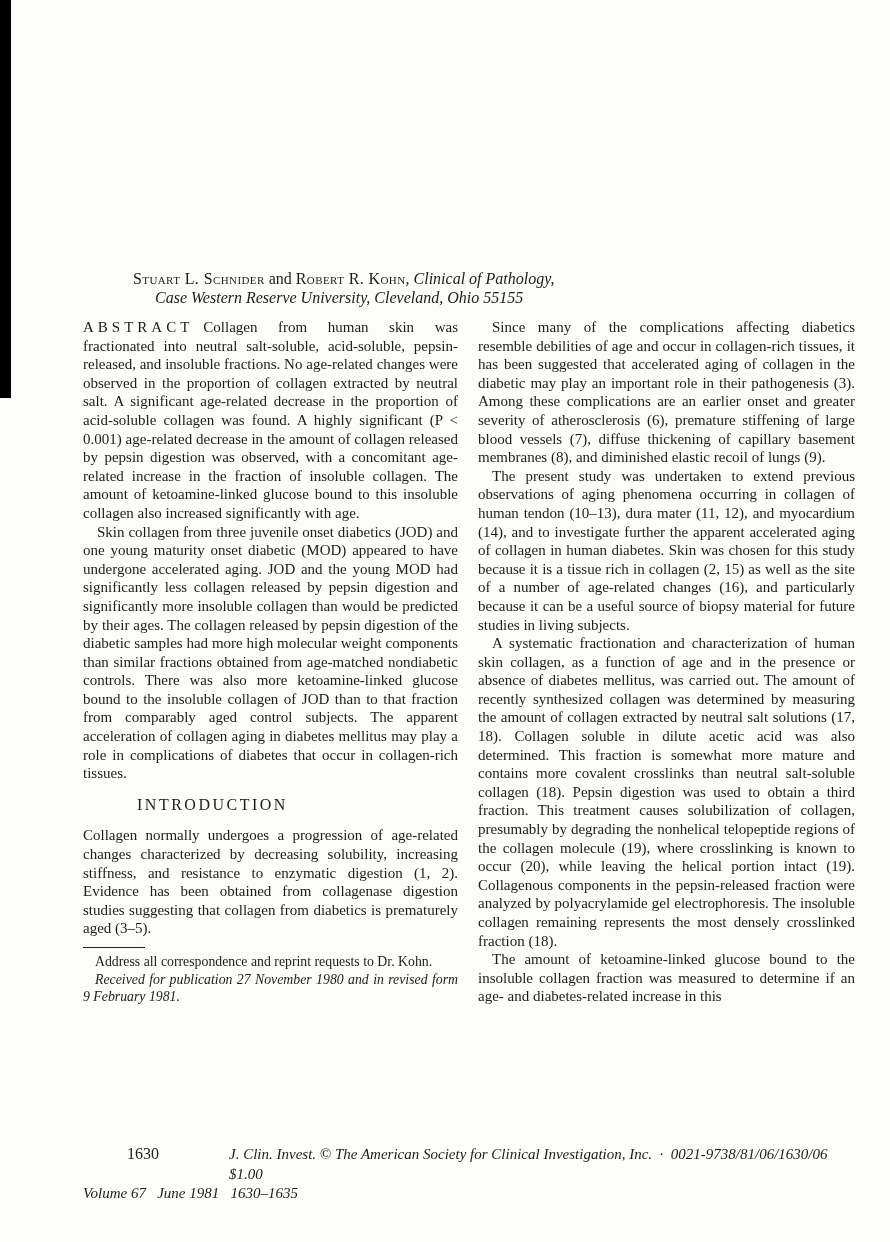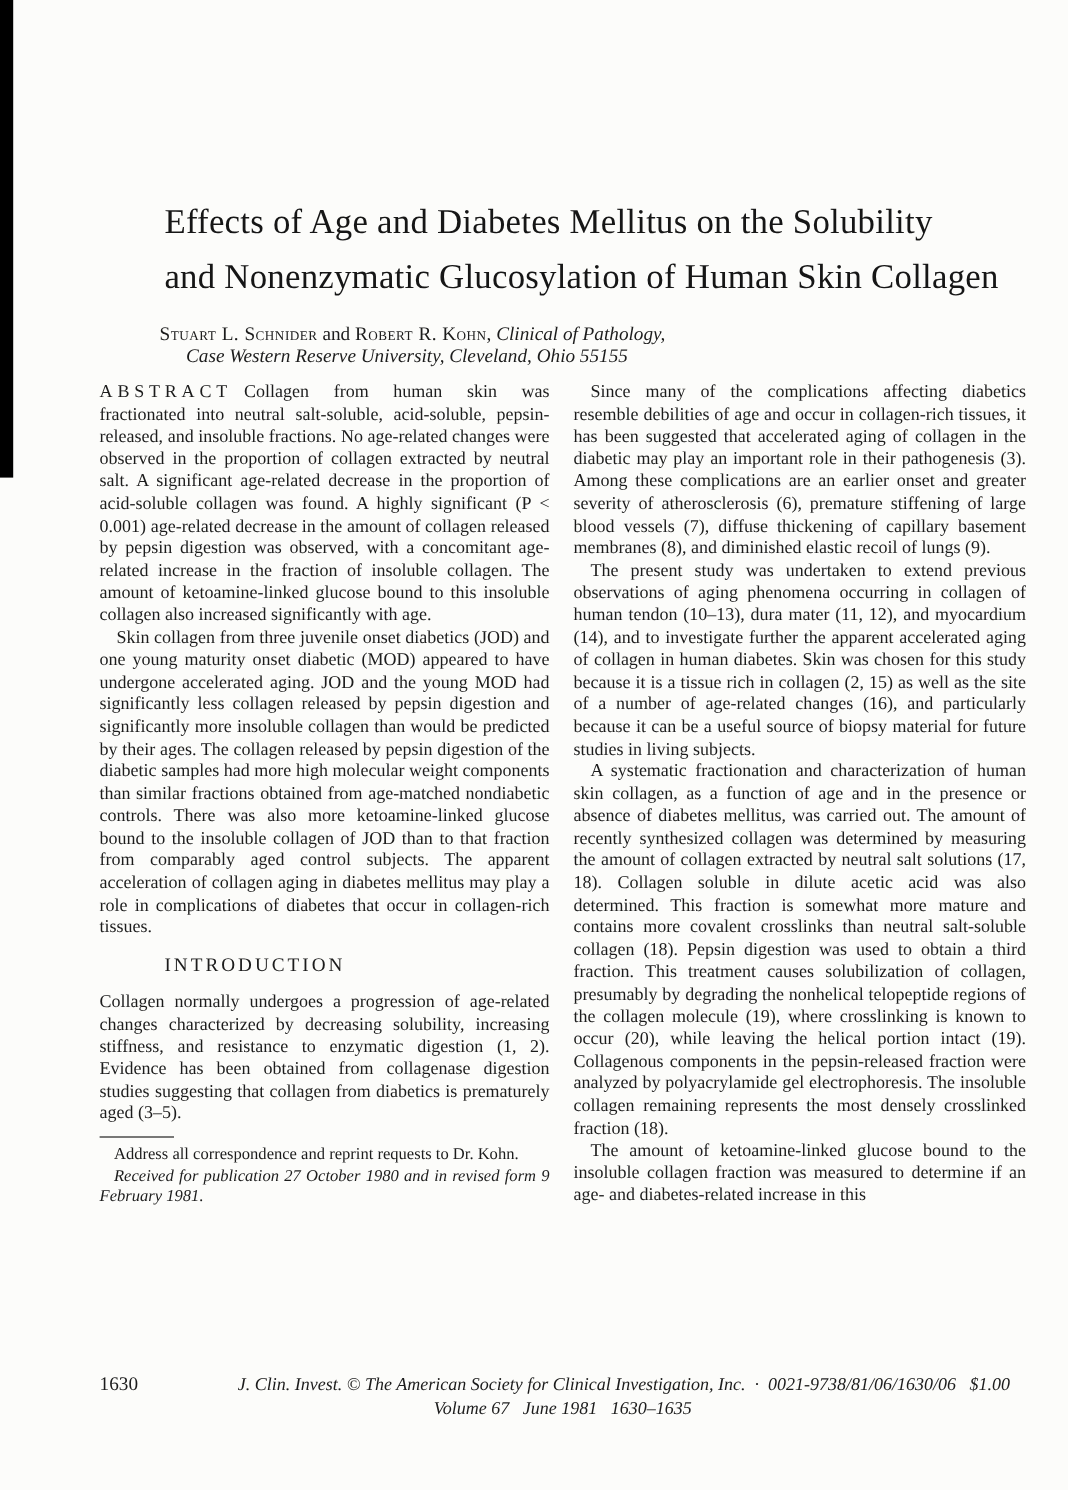--- a/index.html
+++ b/index.html
@@ -86,67 +86,64 @@
   .footer {
     position: absolute;
     left: 83px; top: 1144px;
     width: 772px;
     font-size: 15px;
     line-height: 19.5px;
   }
   .footer-row1 {
     display: flex;
     align-items: baseline;
+    margin-left: 44px;
   }
   .footer-pagenum {
     font-size: 16px;
     margin-right: 70px;
     font-style: normal;
     flex: 0 0 auto;
   }
   .footer-journal {
     font-style: italic;
     white-space: pre-wrap;
     flex: 1 1 auto;
-    text-align: center;
+    text-align: left;
   }
   .footer-row2 {
     font-style: italic;
-    text-align: center;
+    text-align: left;
     white-space: pre-wrap;
   }
 </style>
 </head>
 <body>
 
 <div class="page">
 
   <div class="scan-bar"></div>
 
-  <div class="title-block">
-    <div class="title-line">Effects of Age and Diabetes Mellitus on the Solubility</div>
-    <div class="title-line">and Nonenzymatic Glucosylation of Human Skin Collagen</div>
-  </div>
 
   <div class="authors-block">
     <div class="authors-line1"><span class="sc">Stuart L. Schnider</span><span> and </span><span class="sc">Robert R. Kohn</span><span>, </span><span class="it">Clinical of Pathology,</span></div>
     <div class="authors-line2 it">Case Western Reserve University, Cleveland, Ohio 55155</div>
   </div>
 
   <div class="col col-left">
     <p><span class="abstract-label">ABSTRACT</span><span>Collagen from human skin was fractionated into neutral salt-soluble, acid-soluble, pepsin-released, and insoluble fractions. No age-related changes were observed in the proportion of collagen extracted by neutral salt. A significant age-related decrease in the proportion of acid-soluble collagen was found. A highly significant (P &lt; 0.001) age-related decrease in the amount of collagen released by pepsin digestion was observed, with a concomitant age-related increase in the fraction of insoluble collagen. The amount of ketoamine-linked glucose bound to this insoluble collagen also increased significantly with age.</span></p>
     <p class="indent">Skin collagen from three juvenile onset diabetics (JOD) and one young maturity onset diabetic (MOD) appeared to have undergone accelerated aging. JOD and the young MOD had significantly less collagen released by pepsin digestion and significantly more insoluble collagen than would be predicted by their ages. The collagen released by pepsin digestion of the diabetic samples had more high molecular weight components than similar fractions obtained from age-matched nondiabetic controls. There was also more ketoamine-linked glucose bound to the insoluble collagen of JOD than to that fraction from comparably aged control subjects. The apparent acceleration of collagen aging in diabetes mellitus may play a role in complications of diabetes that occur in collagen-rich tissues.</p>
 
     <div class="intro-heading">INTRODUCTION</div>
     <p>Collagen normally undergoes a progression of age-related changes characterized by decreasing solubility, increasing stiffness, and resistance to enzymatic digestion (1, 2). Evidence has been obtained from collagenase digestion studies suggesting that collagen from diabetics is prematurely aged (3–5).</p>
 
     <div class="footnote">
       <hr class="footnote-rule">
       <p>Address all correspondence and reprint requests to Dr. Kohn.</p>
-      <p class="it">Received for publication 27 October 1980 and in revised form 9 February 1981.</p>
+      <p class="it">Received for publication 27 November 1980 and in revised form 9 February 1981.</p>
     </div>
   </div>
 
   <div class="col col-right">
     <p class="indent">Since many of the complications affecting diabetics resemble debilities of age and occur in collagen-rich tissues, it has been suggested that accelerated aging of collagen in the diabetic may play an important role in their pathogenesis (3). Among these complications are an earlier onset and greater severity of atherosclerosis (6), premature stiffening of large blood vessels (7), diffuse thickening of capillary basement membranes (8), and diminished elastic recoil of lungs (9).</p>
     <p class="indent">The present study was undertaken to extend previous observations of aging phenomena occurring in collagen of human tendon (10–13), dura mater (11, 12), and myocardium (14), and to investigate further the apparent accelerated aging of collagen in human diabetes. Skin was chosen for this study because it is a tissue rich in collagen (2, 15) as well as the site of a number of age-related changes (16), and particularly because it can be a useful source of biopsy material for future studies in living subjects.</p>
     <p class="indent">A systematic fractionation and characterization of human skin collagen, as a function of age and in the presence or absence of diabetes mellitus, was carried out. The amount of recently synthesized collagen was determined by measuring the amount of collagen extracted by neutral salt solutions (17, 18). Collagen soluble in dilute acetic acid was also determined. This fraction is somewhat more mature and contains more covalent crosslinks than neutral salt-soluble collagen (18). Pepsin digestion was used to obtain a third fraction. This treatment causes solubilization of collagen, presumably by degrading the nonhelical telopeptide regions of the collagen molecule (19), where crosslinking is known to occur (20), while leaving the helical portion intact (19). Collagenous components in the pepsin-released fraction were analyzed by polyacrylamide gel electrophoresis. The insoluble collagen remaining represents the most densely crosslinked fraction (18).</p>
     <p class="indent">The amount of ketoamine-linked glucose bound to the insoluble collagen fraction was measured to determine if an age- and diabetes-related increase in this</p>
   </div>
 

